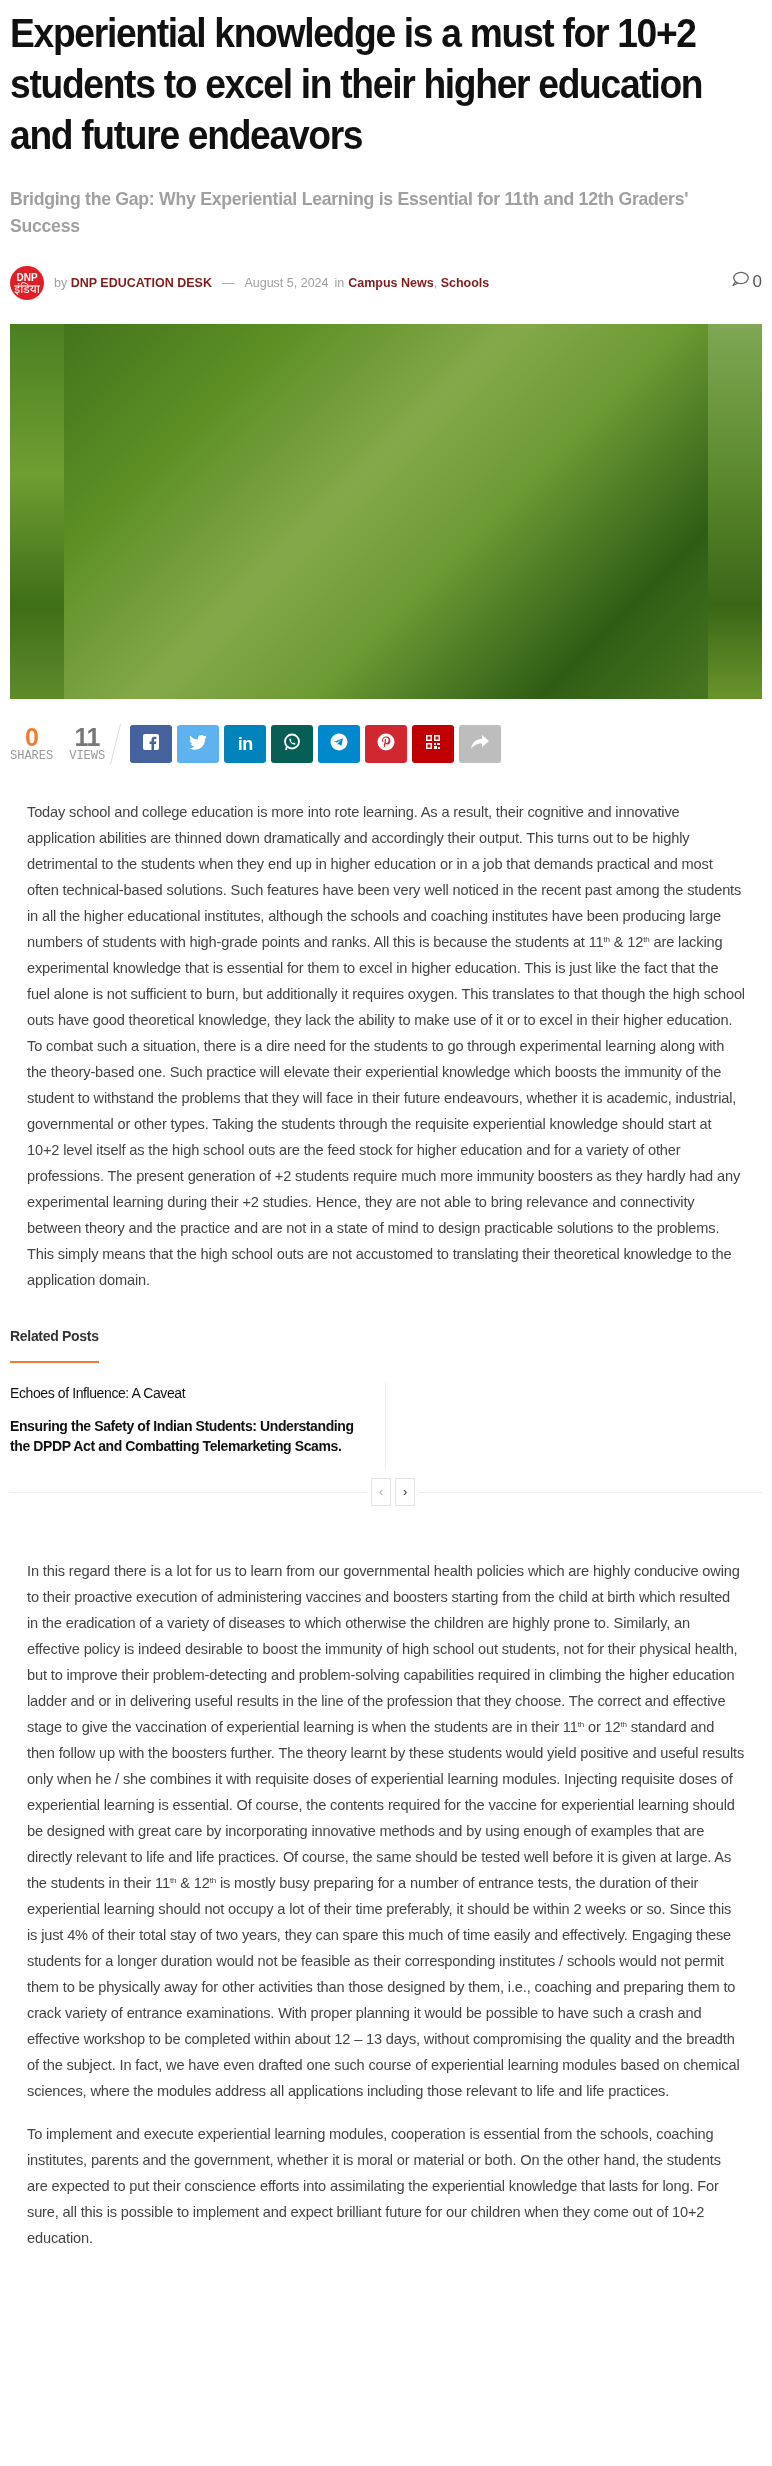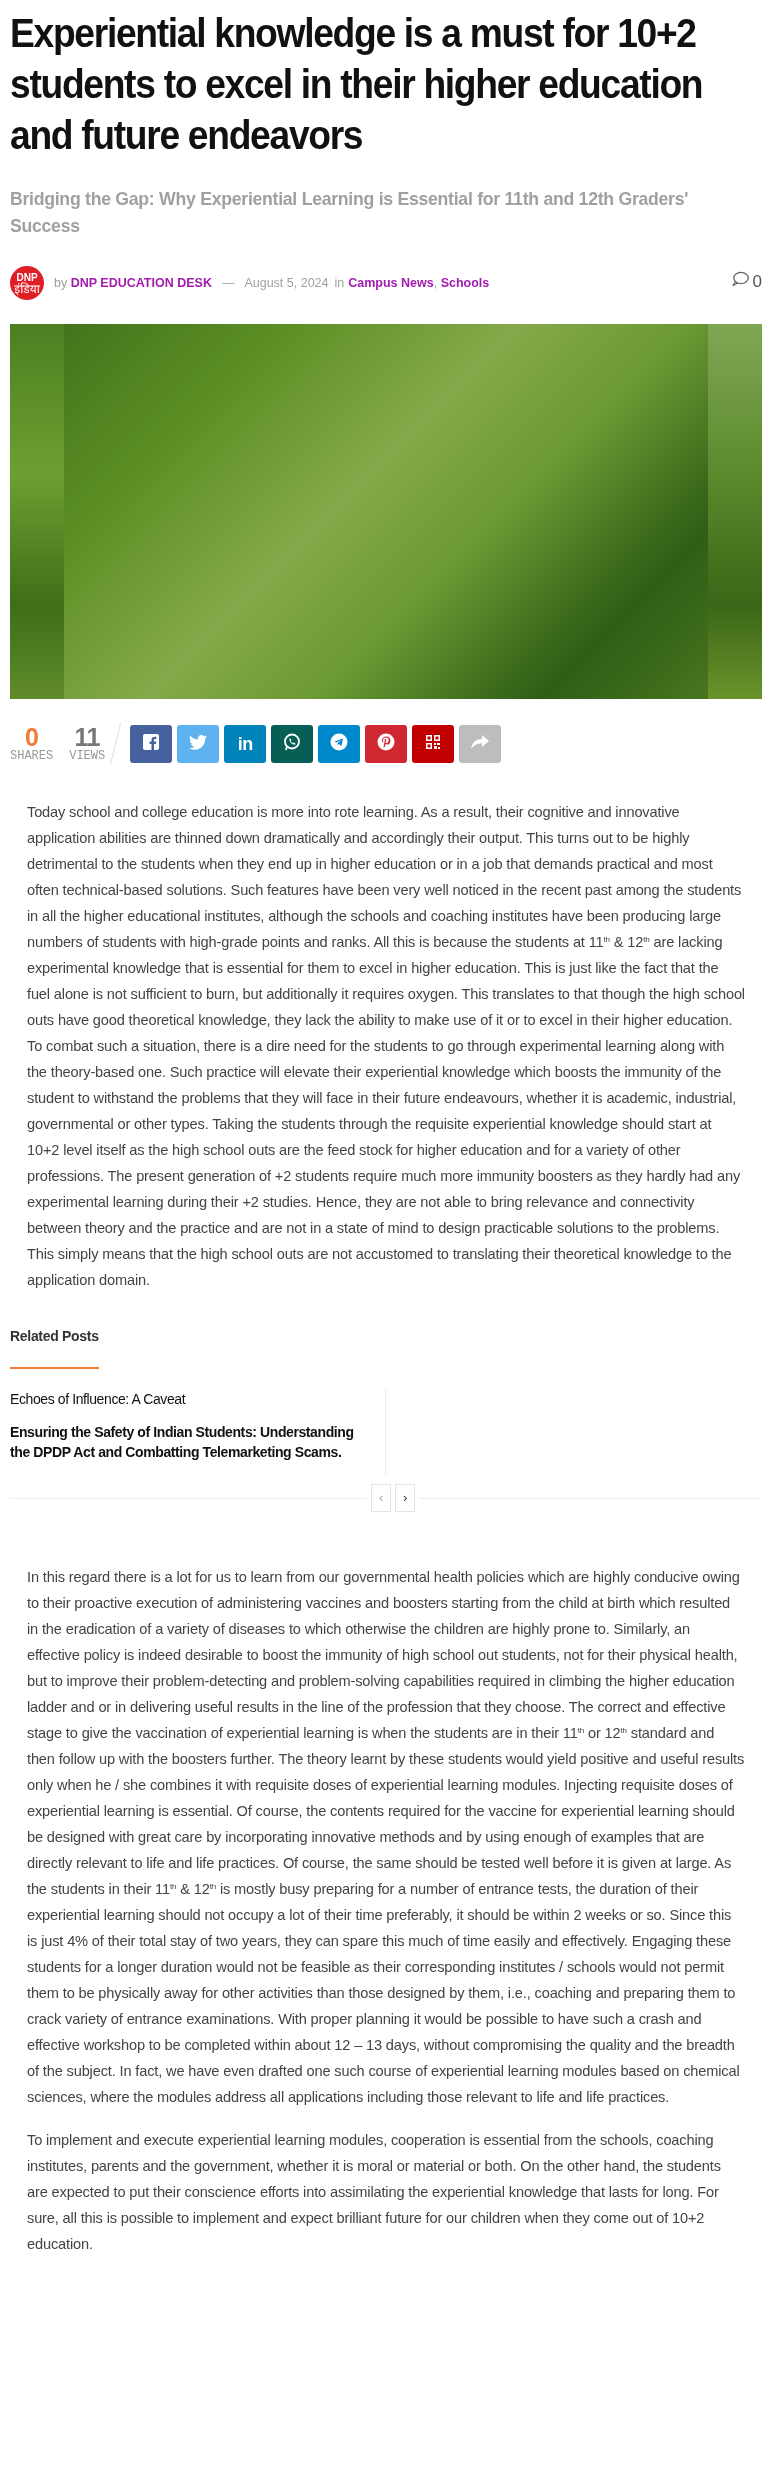--- a/index.html
+++ b/index.html
@@ -48,21 +48,21 @@
     }
     .avatar {
       width: 34px; height: 34px; border-radius: 50%;
       background: #e01e26;
       color: #fff;
       display: flex; flex-direction: column; align-items: center; justify-content: center;
       font-weight: 700; font-size: 10px; line-height: 10px;
       margin-right: 10px;
     }
     .avatar .l2 { font-size: 12px; font-weight: 400; margin-top: 1px; }
-    .meta b { color: #a21caf; font-weight: 700; }
+    .meta b { color: #7f1d1d; font-weight: 700; }
     .meta .dash { margin: 0 10px; }
     .meta .sep { margin-left: 6px; margin-right: 4px; }
     .comments {
       position: absolute; right: 0; top: 6px;
       display: flex; align-items: center; gap: 4px;
       color: #555; font-size: 17px;
     }
 
     
     .featured {
@@ -169,21 +169,21 @@
     }
     .article p { margin: 17px; }
     .p1 { margin-top: 35px !important; }
     .article sup { font-size: 8px; vertical-align: 5px; line-height: 0; }
 
     
     .related { margin-top: 30px; position: relative; }
     .related-title {
       display: inline-block;
       font-size: 14px; font-weight: 700; color: #333;
-      padding-bottom: 18px;
+      padding-bottom: 12px;
       border-bottom: 2px solid #f37c34;
       letter-spacing: -0.3px;
     }
     .related-cols { display: flex; margin-top: 20px; gap: 17px; }
     .rcol { width: 50%; }
     .rcol.left { padding-right: 20px; border-right: 1px solid #eee; }
     .rcol.right { padding-left: 20px; }
     .rpost {
       font-size: 14px; line-height: 20px; font-weight: 400;
       color: #111; letter-spacing: -0.4px;

